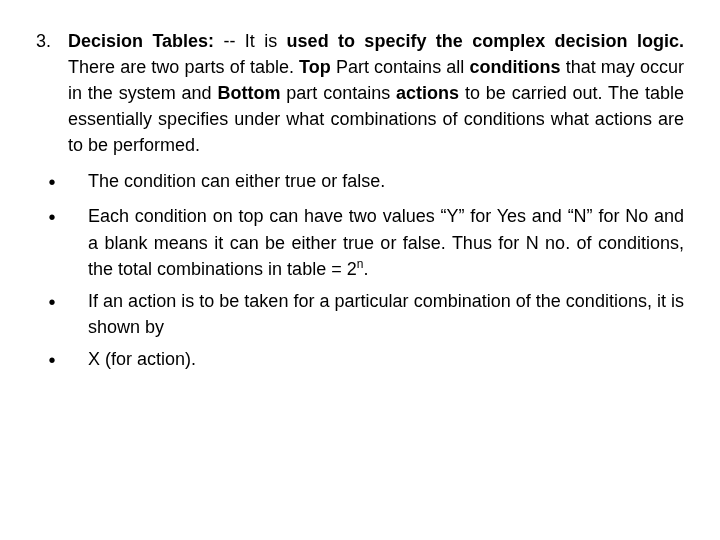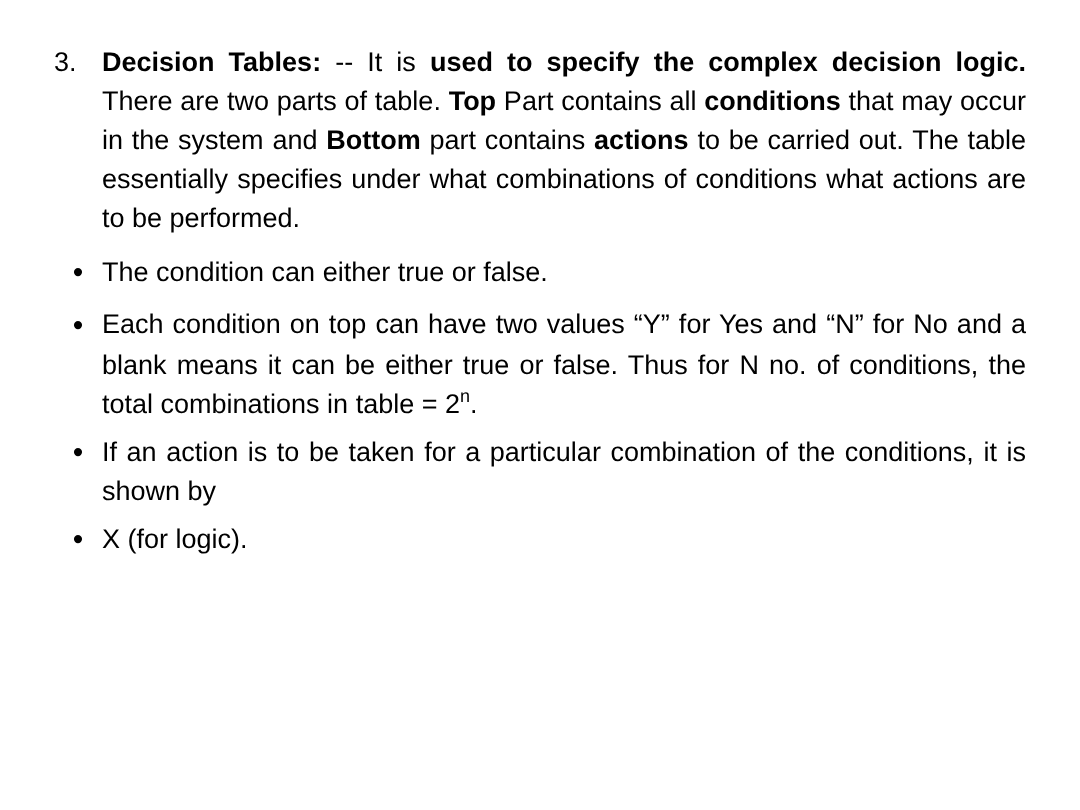--- a/index.html
+++ b/index.html
@@ -68,20 +68,21 @@
       min-width: 32px;
       font-size: 20px;
       line-height: 1.45;
       text-align: center;
       flex-shrink: 0;
     }
 
     .bullet-text {
       flex: 1;
       text-align: justify;
+      margin-left: 20px;
     }
 
     sup {
       font-size: 12px;
       vertical-align: super;
     }
   </style>
 </head>
 <body>
 
@@ -106,17 +107,17 @@
       <span class="bullet-text">
         <span> Each condition on top can have two values “Y” for Yes and “N” for No and a blank means it can be either true or false. Thus for N no. of conditions, the total combinations in table = 2</span><sup>n</sup><span>.</span>
       </span>
     </li>
     <li class="bullet-item">
       <span class="bullet-symbol">•</span>
       <span class="bullet-text">If  an action is to be taken for a particular combination of the conditions, it is shown by</span>
     </li>
     <li class="bullet-item">
       <span class="bullet-symbol">•</span>
-      <span class="bullet-text">X (for logic).</span>
+      <span class="bullet-text">X (for action).</span>
     </li>
   </ul>
 
 </div>
 
 </body></html>

